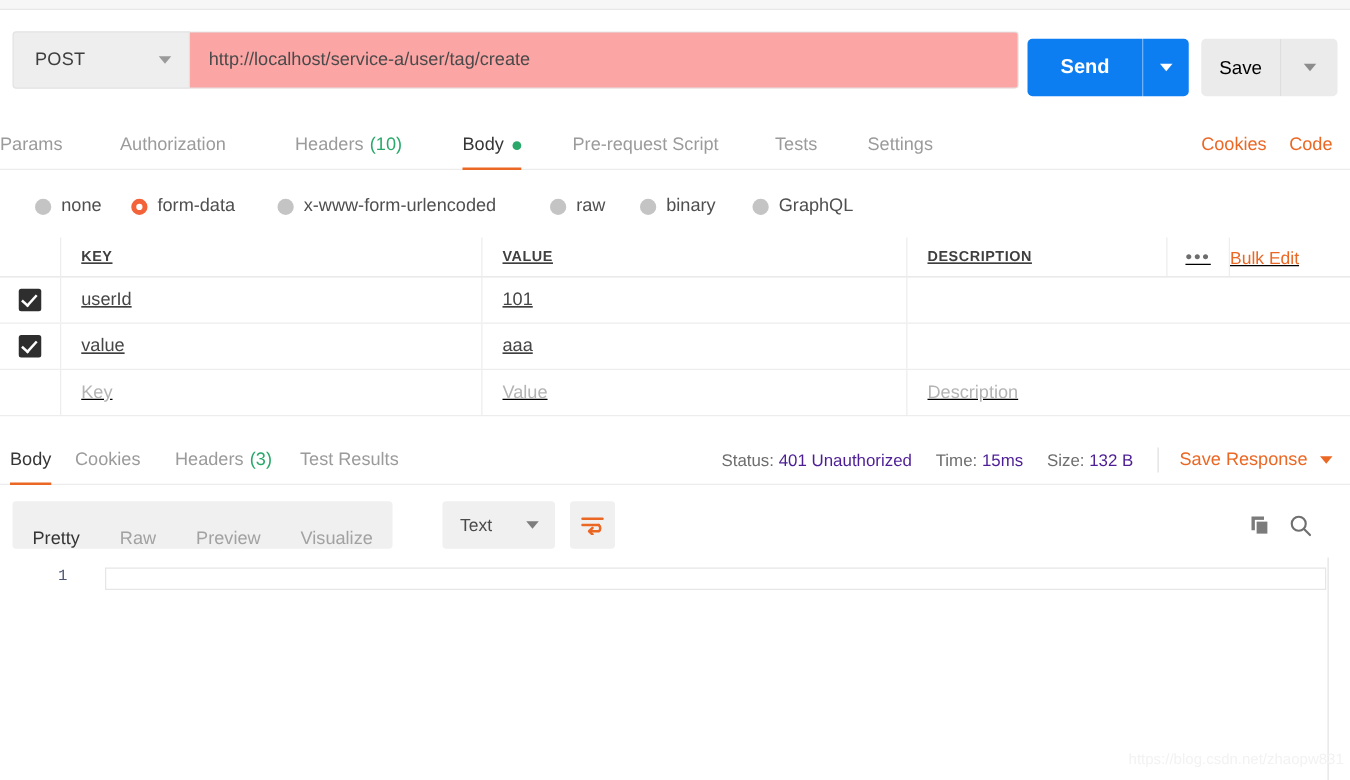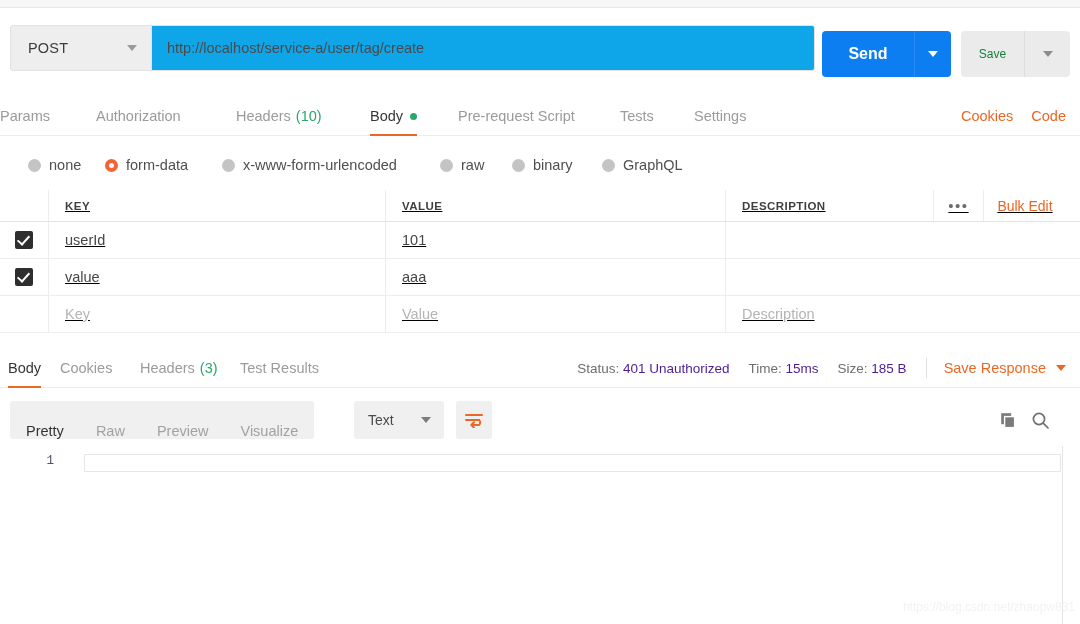--- a/index.html
+++ b/index.html
@@ -50,21 +50,21 @@
     position: absolute; right: 14px; top: 50%;
     transform: translateY(-50%);
     width: 0; height: 0;
     border-left: 5px solid transparent;
     border-right: 5px solid transparent;
     border-top: 6px solid #9a9a9a;
   }
   .url-input {
     position: absolute; left: 152px; top: 16px;
     width: 663px; height: 46px;
-    background: #0ea5e9;
+    background: #fca5a5;
     border: 1px solid #e2e2e2;
     border-left: none;
     border-radius: 0 3px 3px 0;
     display: flex; align-items: center;
     cursor: text;
   }
   .url-text {
     margin-left: 15px;
     font-size: 14.5px;
     color: #4a4a4a;
@@ -99,22 +99,22 @@
   }
   .save-btn {
     position: absolute; left: 961px; top: 22px;
     width: 63px; height: 46px;
     background: #ebebeb;
     border-radius: 4px 0 0 4px;
     display: flex; align-items: center; justify-content: center;
     cursor: pointer;
   }
   .save-btn-label {
-    color: #15803d;
-    font-size: 12px;
+    color: #000000;
+    font-size: 15px;
   }
   .save-caret-btn {
     position: absolute; left: 1024px; top: 22px;
     width: 46px; height: 46px;
     background: #ebebeb;
     border-left: 1px solid #dedede;
     border-radius: 0 4px 4px 0;
     display: flex; align-items: center; justify-content: center;
     cursor: pointer;
   }
@@ -212,21 +212,21 @@
     border-left: 1px solid #ededed;
     padding-left: 16px;
     text-decoration: underline;
   }
   .cell.nb { border-left: none; }
   .c-check { left: 0; width: 48px; justify-content: center; padding-left: 0; }
   .c-key   { left: 48px;  width: 337px; }
   .c-val   { left: 385px; width: 340px; }
   .c-desc  { left: 725px; width: 208px; }
   .c-dots  { left: 933px; width: 50px; justify-content: center; padding-left: 0; }
-  .c-bulk  { left: 983px; width: 83px; justify-content: center; padding-left: 0; }
+  .c-bulk  { left: 983px; width: 83px; justify-content: flex-start; padding-left: 0; }
 
   .head-text {
     font-size: 11.5px;
     font-weight: bold;
     color: #3f3f3f;
     letter-spacing: .45px;
   }
   .cell-text { font-size: 14.5px; color: #464646; }
   .cell-text.ph { color: #b4b4b4; }
 
@@ -570,21 +570,21 @@
       <span class="stat">
         <span>Status:</span>
         <span class="v">401 Unauthorized</span>
       </span>
       <span class="stat">
         <span>Time:</span>
         <span class="v">15ms</span>
       </span>
       <span class="stat">
         <span>Size:</span>
-        <span class="v">185 B</span>
+        <span class="v">132 B</span>
       </span>
       <span class="stat-divider"></span>
       <span class="save-response">
         <span>Save Response</span>
         <span class="caret-orange"></span>
       </span>
     </div>
   </div>
 
   <div class="restoolbar">

